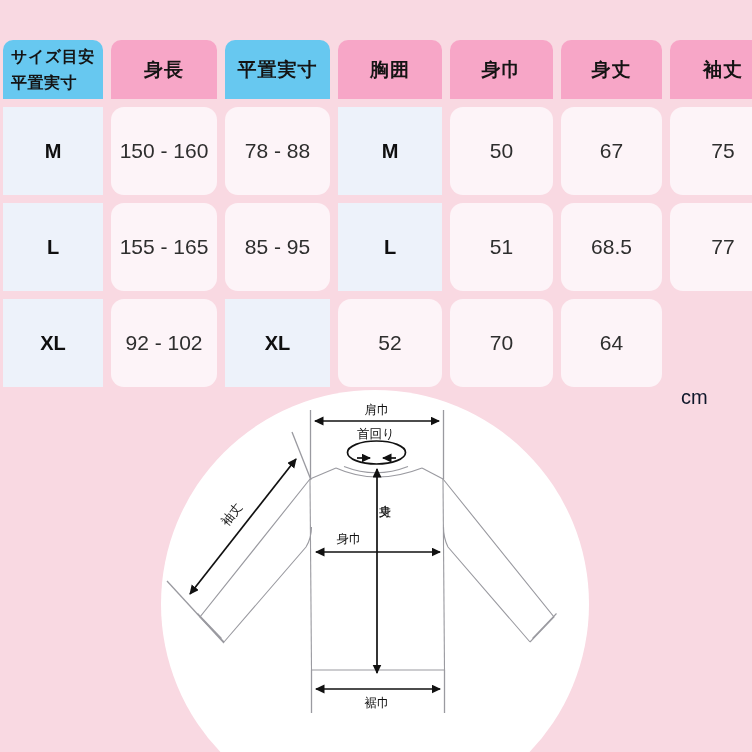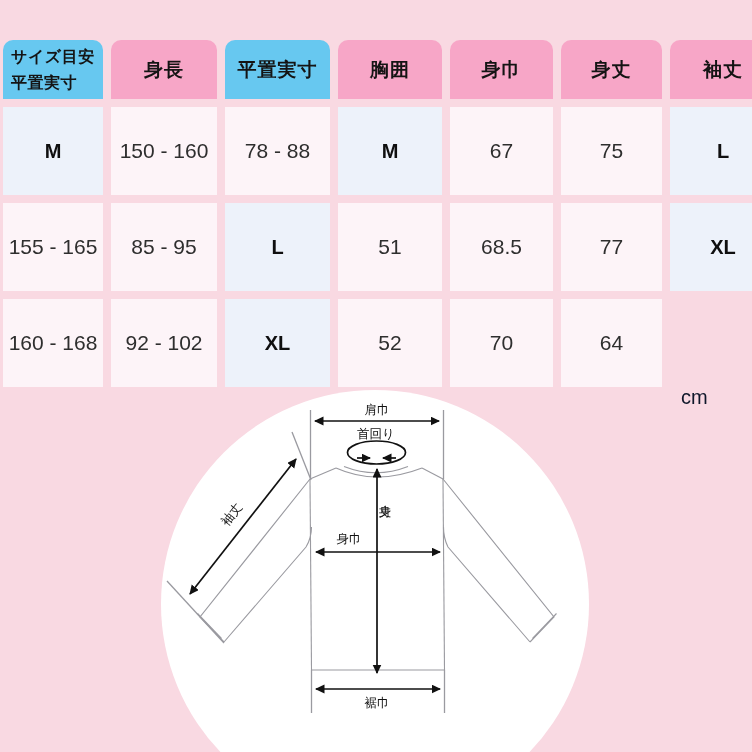--- a/index.html
+++ b/index.html
@@ -30,21 +30,21 @@
   .hdr.pink{background:var(--hdr-pink);}
   .hdr.first{
     flex-direction:column;align-items:flex-start;justify-content:center;
     padding-left:8px;font-size:16px;letter-spacing:.5px;line-height:1.6;
   }
   .cell{
     display:flex;align-items:center;justify-content:center;
     font-size:21px;color:var(--num);
   }
   .cell.blue{background:var(--cell-blue);font-weight:bold;font-size:20px;color:#0f0f0f;}
-  .cell.pink{background:var(--cell-pink);}
+  .cell.pink{background:var(--cell-pink);border-radius:13px;}
   
   .unit{
     position:absolute;left:681px;top:386px;font-size:20px;color:#0f172a;
   }
   
   .circle{
     position:absolute;left:161px;top:390px;width:428px;height:428px;
     background:#ffffff;border-radius:50%;
   }
   .diagram-svg{position:absolute;left:140px;top:380px;}
@@ -66,33 +66,33 @@
   <div class="hdr blue">平置実寸</div>
   <div class="hdr pink">胸囲</div>
   <div class="hdr pink">身巾</div>
   <div class="hdr pink">身丈</div>
   <div class="hdr pink">袖丈</div>
 
   <div class="cell blue">M</div>
   <div class="cell pink">150 - 160</div>
   <div class="cell pink">78 - 88</div>
   <div class="cell blue">M</div>
+  <div class="cell pink">50</div>
   <div class="cell pink">67</div>
   <div class="cell pink">75</div>
 
   <div class="cell blue">L</div>
   <div class="cell pink">155 - 165</div>
   <div class="cell pink">85 - 95</div>
   <div class="cell blue">L</div>
   <div class="cell pink">51</div>
   <div class="cell pink">68.5</div>
   <div class="cell pink">77</div>
 
   <div class="cell blue">XL</div>
-  <div class="cell pink">160 - 168</div>
   <div class="cell pink">92 - 102</div>
   <div class="cell blue">XL</div>
   <div class="cell pink">52</div>
   <div class="cell pink">70</div>
   <div class="cell pink">64</div>
 </div>
 
 <div class="unit">cm</div>
 
 <div class="circle"></div>

